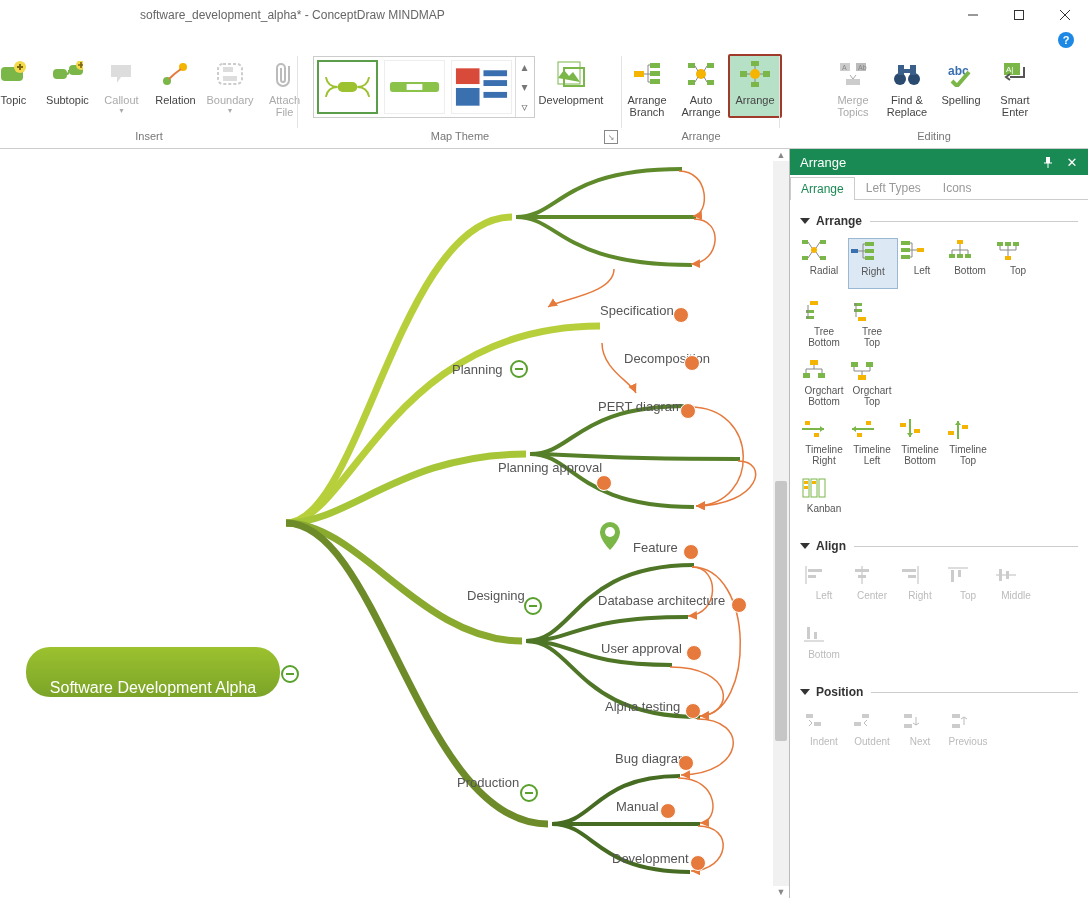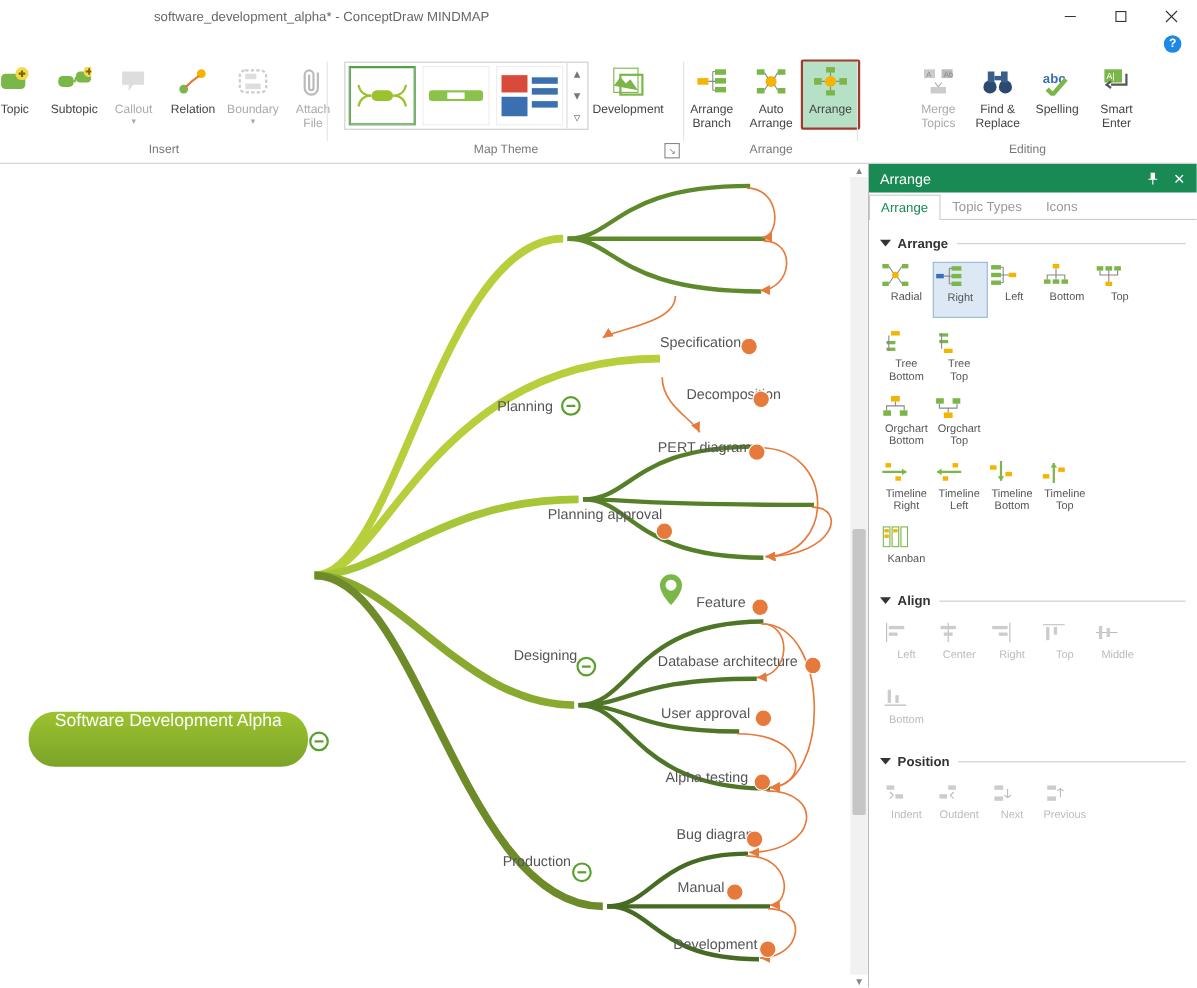--- a/index.html
+++ b/index.html
@@ -30,21 +30,21 @@
   .ribbon .launcher { position:absolute; right:4px; bottom:4px; width:12px; height:12px; border:1px solid #888; font-size:8px; color:#888; display:flex; align-items:center; justify-content:center; }
   
   .main { flex:1; display:flex; min-height:0; }
   .canvas-wrap { flex:1; position:relative; background:#fff; overflow:hidden; }
   .canvas-wrap .scroll { position:absolute; right:0; top:12px; bottom:12px; width:16px; background:#f1f1f1; }
   .canvas-wrap .scroll .thumb { position:absolute; left:2px; right:2px; top:320px; height:260px; background:#c6c6c6; border-radius:2px; }
   .canvas-wrap .scroll .arr { position:absolute; left:0; right:0; height:12px; display:flex; align-items:center; justify-content:center; color:#888; font-size:9px; }
   .canvas-wrap .scroll .arr.top { top:-12px; }
   .canvas-wrap .scroll .arr.bot { bottom:-12px; }
   .canvas { position:absolute; inset:0; }
-  .central { position:absolute; left:26px; top:498px; width:254px; height:50px; border-radius:24px; background:linear-gradient(#9cc22f,#7ba428); color:#fff; font-size:16px; display:flex; align-items:flex-start; justify-content:center; }
+  .central { position:absolute; left:26px; top:498px; width:254px; height:50px; border-radius:24px; background:linear-gradient(#9cc22f,#7ba428); color:#fff; font-size:16px; display:flex; align-items:flex-end; justify-content:center; }
   .collapse { width:14px; height:14px; border-radius:50%; background:#fff; border:2px solid #5aa02c; position:absolute; display:flex; align-items:center; justify-content:center; }
   .collapse::after { content:""; width:8px; height:2px; background:#5aa02c; }
   .node-label { position:absolute; font-size:13px; color:#555; white-space:nowrap; }
   .leaf-dot { width:14px; height:14px; border-radius:50%; background:#e67a3c; border:1px solid #fff; position:absolute; }
   .pin-icon { position:absolute; }
   
   .panel { width:298px; display:flex; flex-direction:column; border-left:1px solid #bbb; }
   .panel-header { height:26px; background:#1a8a54; color:#fff; display:flex; align-items:center; padding:0 6px 0 10px; font-size:13px; }
   .panel-header .sp { flex:1; }
   .panel-header .pbtn { width:20px; text-align:center; }
@@ -417,21 +417,21 @@
             <svg width="12" height="12">
               <rect x="4" y="1" width="4" height="6" fill="#fff"></rect>
               <line x1="6" y1="7" x2="6" y2="12" stroke="#fff"></line>
               <line x1="2" y1="7" x2="10" y2="7" stroke="#fff"></line>
             </svg>
           </span>
         <span class="pbtn">✕</span>
       </div>
       <div class="panel-tabs">
         <div class="tab active">Arrange</div>
-        <div class="tab">Topic Types</div>
+        <div class="tab">Left Types</div>
         <div class="tab">Icons</div>
       </div>
       <div class="panel-body">
         <div class="section-h">
             <div class="tri"></div>
             <div class="txt">Arrange</div>
             <div class="line"></div>
           </div>
         <div class="grid">
           <div class="gitem">

